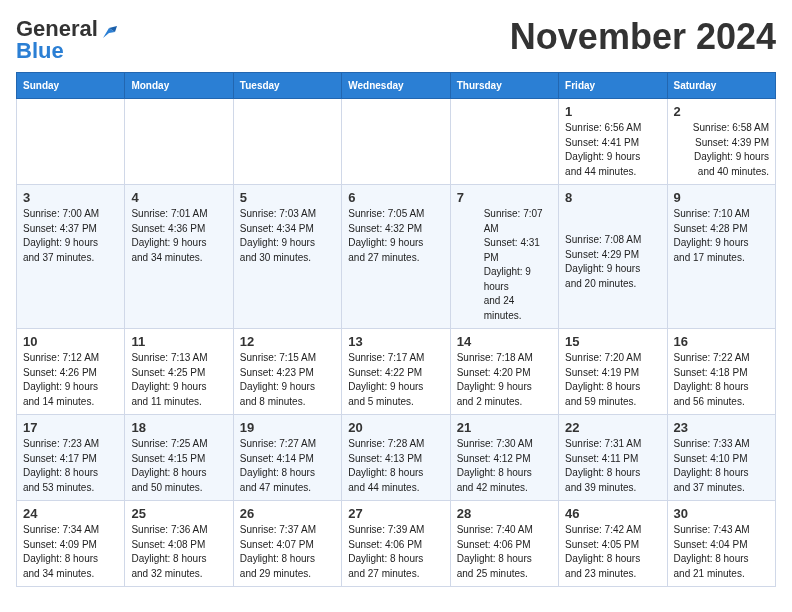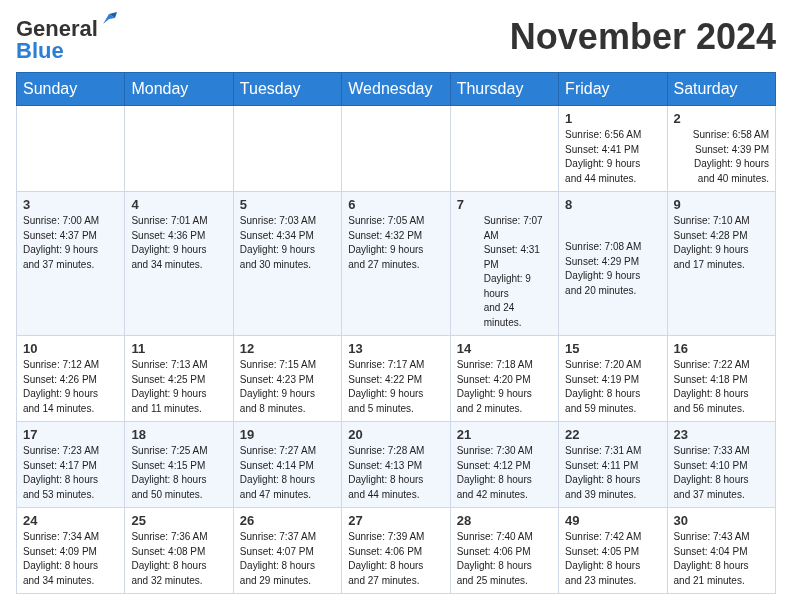--- a/index.html
+++ b/index.html
@@ -24,22 +24,22 @@
     .title-block { text-align: right; }
     .month-title { font-size: 36px; font-weight: bold; color: #333; }
     .location { font-size: 15px; color: #555; }
     table {
       width: 100%;
       border-collapse: collapse;
     }
     thead tr th {
       background-color: #2b7fd4;
       color: #fff;
-      font-size: 16px;
-      font-weight: normal;
+      font-size: 10px;
+      font-weight: bold;
       padding: 7px 6px;
       text-align: left;
       border: 1px solid #2266b0;
     }
     tbody tr { vertical-align: top; }
     tbody tr:nth-child(even) { background-color: #f2f7fd; }
     tbody tr:nth-child(odd) { background-color: #ffffff; }
     td {
       border: 1px solid #d0d8e8;
       padding: 5px 6px;
@@ -60,21 +60,21 @@
       line-height: 1.45;
       color: #222;
     }
     .empty { background: #fff; }
   </style>
 </head>
 <body>
 
 <div class="header">
   <div class="logo">
-    <div style="display:flex;align-items:flex-start;">
+    <div style="display:flex;align-items:flex-end;">
       <span style="font-size:22px;font-weight:bold;color:#333;">General</span>
       <svg width="18" height="18" viewBox="0 0 18 18" style="margin-left:1px;margin-top:-6px;">
         <polygon points="4,14 10,4 16,8 10,9" fill="#2b7fd4"></polygon>
         <polygon points="10,4 16,8 18,2" fill="#1a5faa"></polygon>
       </svg>
     </div>
     <span style="font-size:22px;font-weight:bold;color:#2b7fd4;margin-top:-4px;">Blue</span>
   </div>
   <div class="title-block">
     <div class="month-title">November 2024</div>
@@ -298,21 +298,21 @@
 and 27 minutes.</div>
         </td>
         <td>
           <span class="day-num">28</span>
           <div class="day-info" style="white-space: pre-line;">Sunrise: 7:40 AM
 Sunset: 4:06 PM
 Daylight: 8 hours
 and 25 minutes.</div>
         </td>
         <td>
-          <span class="day-num">49</span>
+          <span class="day-num">46</span>
           <div class="day-info" style="white-space: pre-line;">Sunrise: 7:42 AM
 Sunset: 4:05 PM
 Daylight: 8 hours
 and 23 minutes.</div>
         </td>
         <td>
           <span class="day-num">30</span>
           <div class="day-info" style="white-space: pre-line;">Sunrise: 7:43 AM
 Sunset: 4:04 PM
 Daylight: 8 hours

